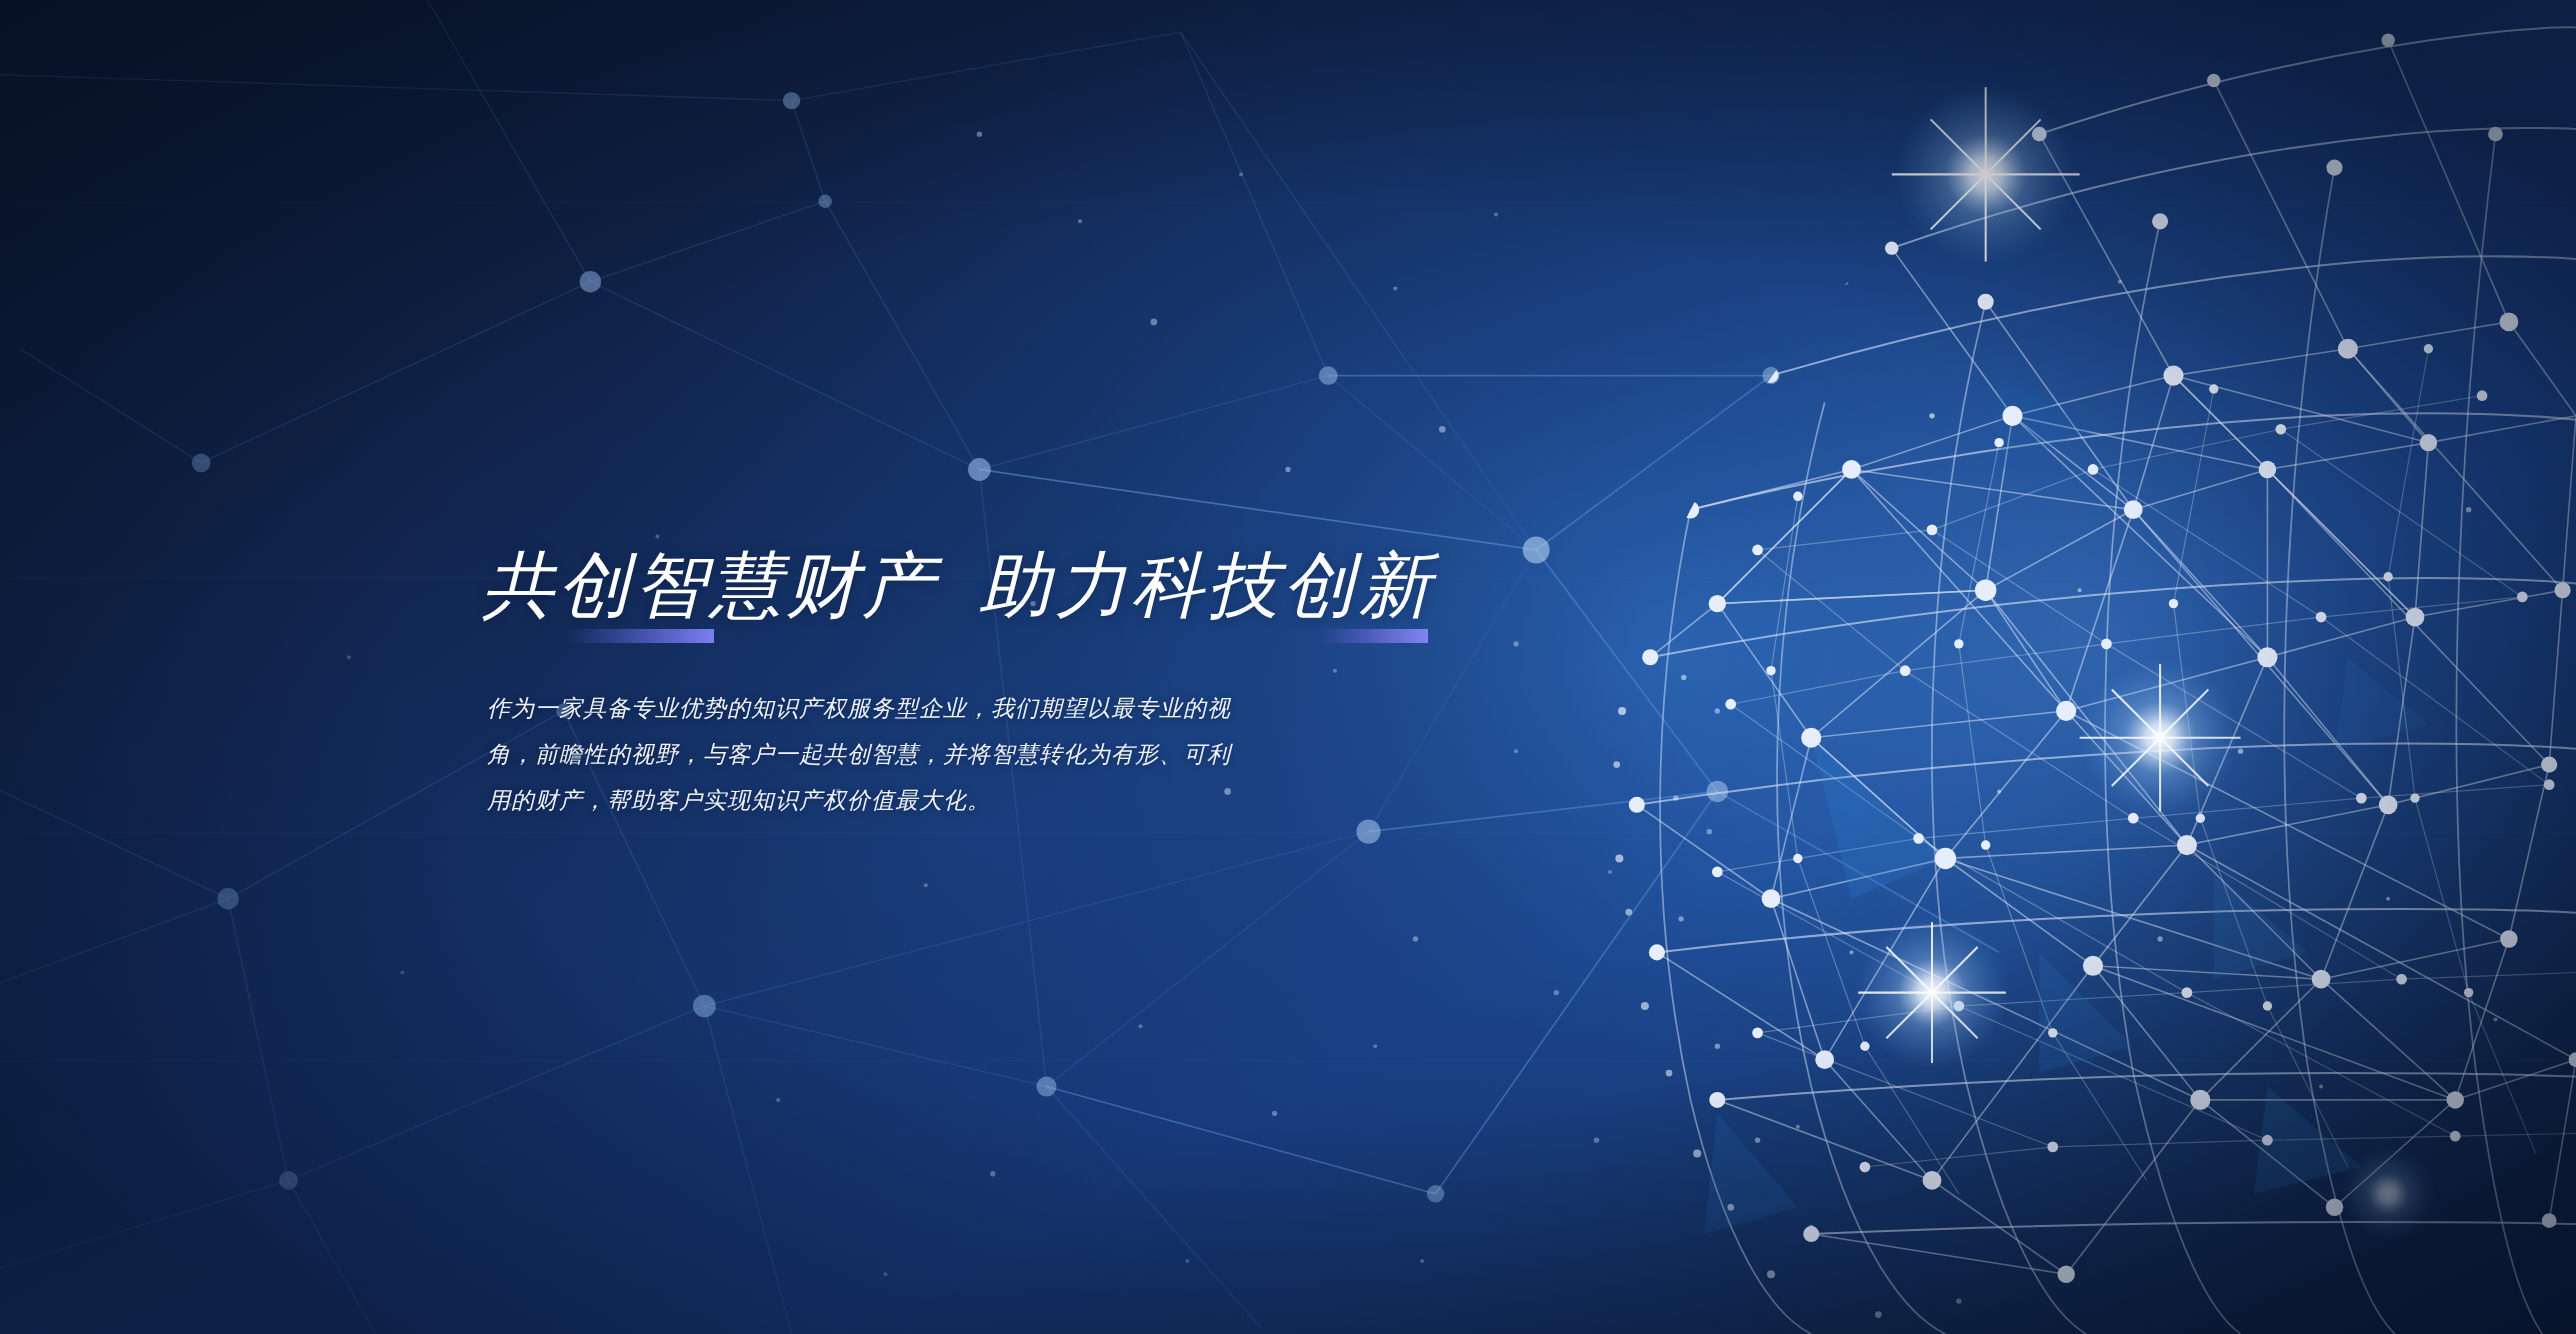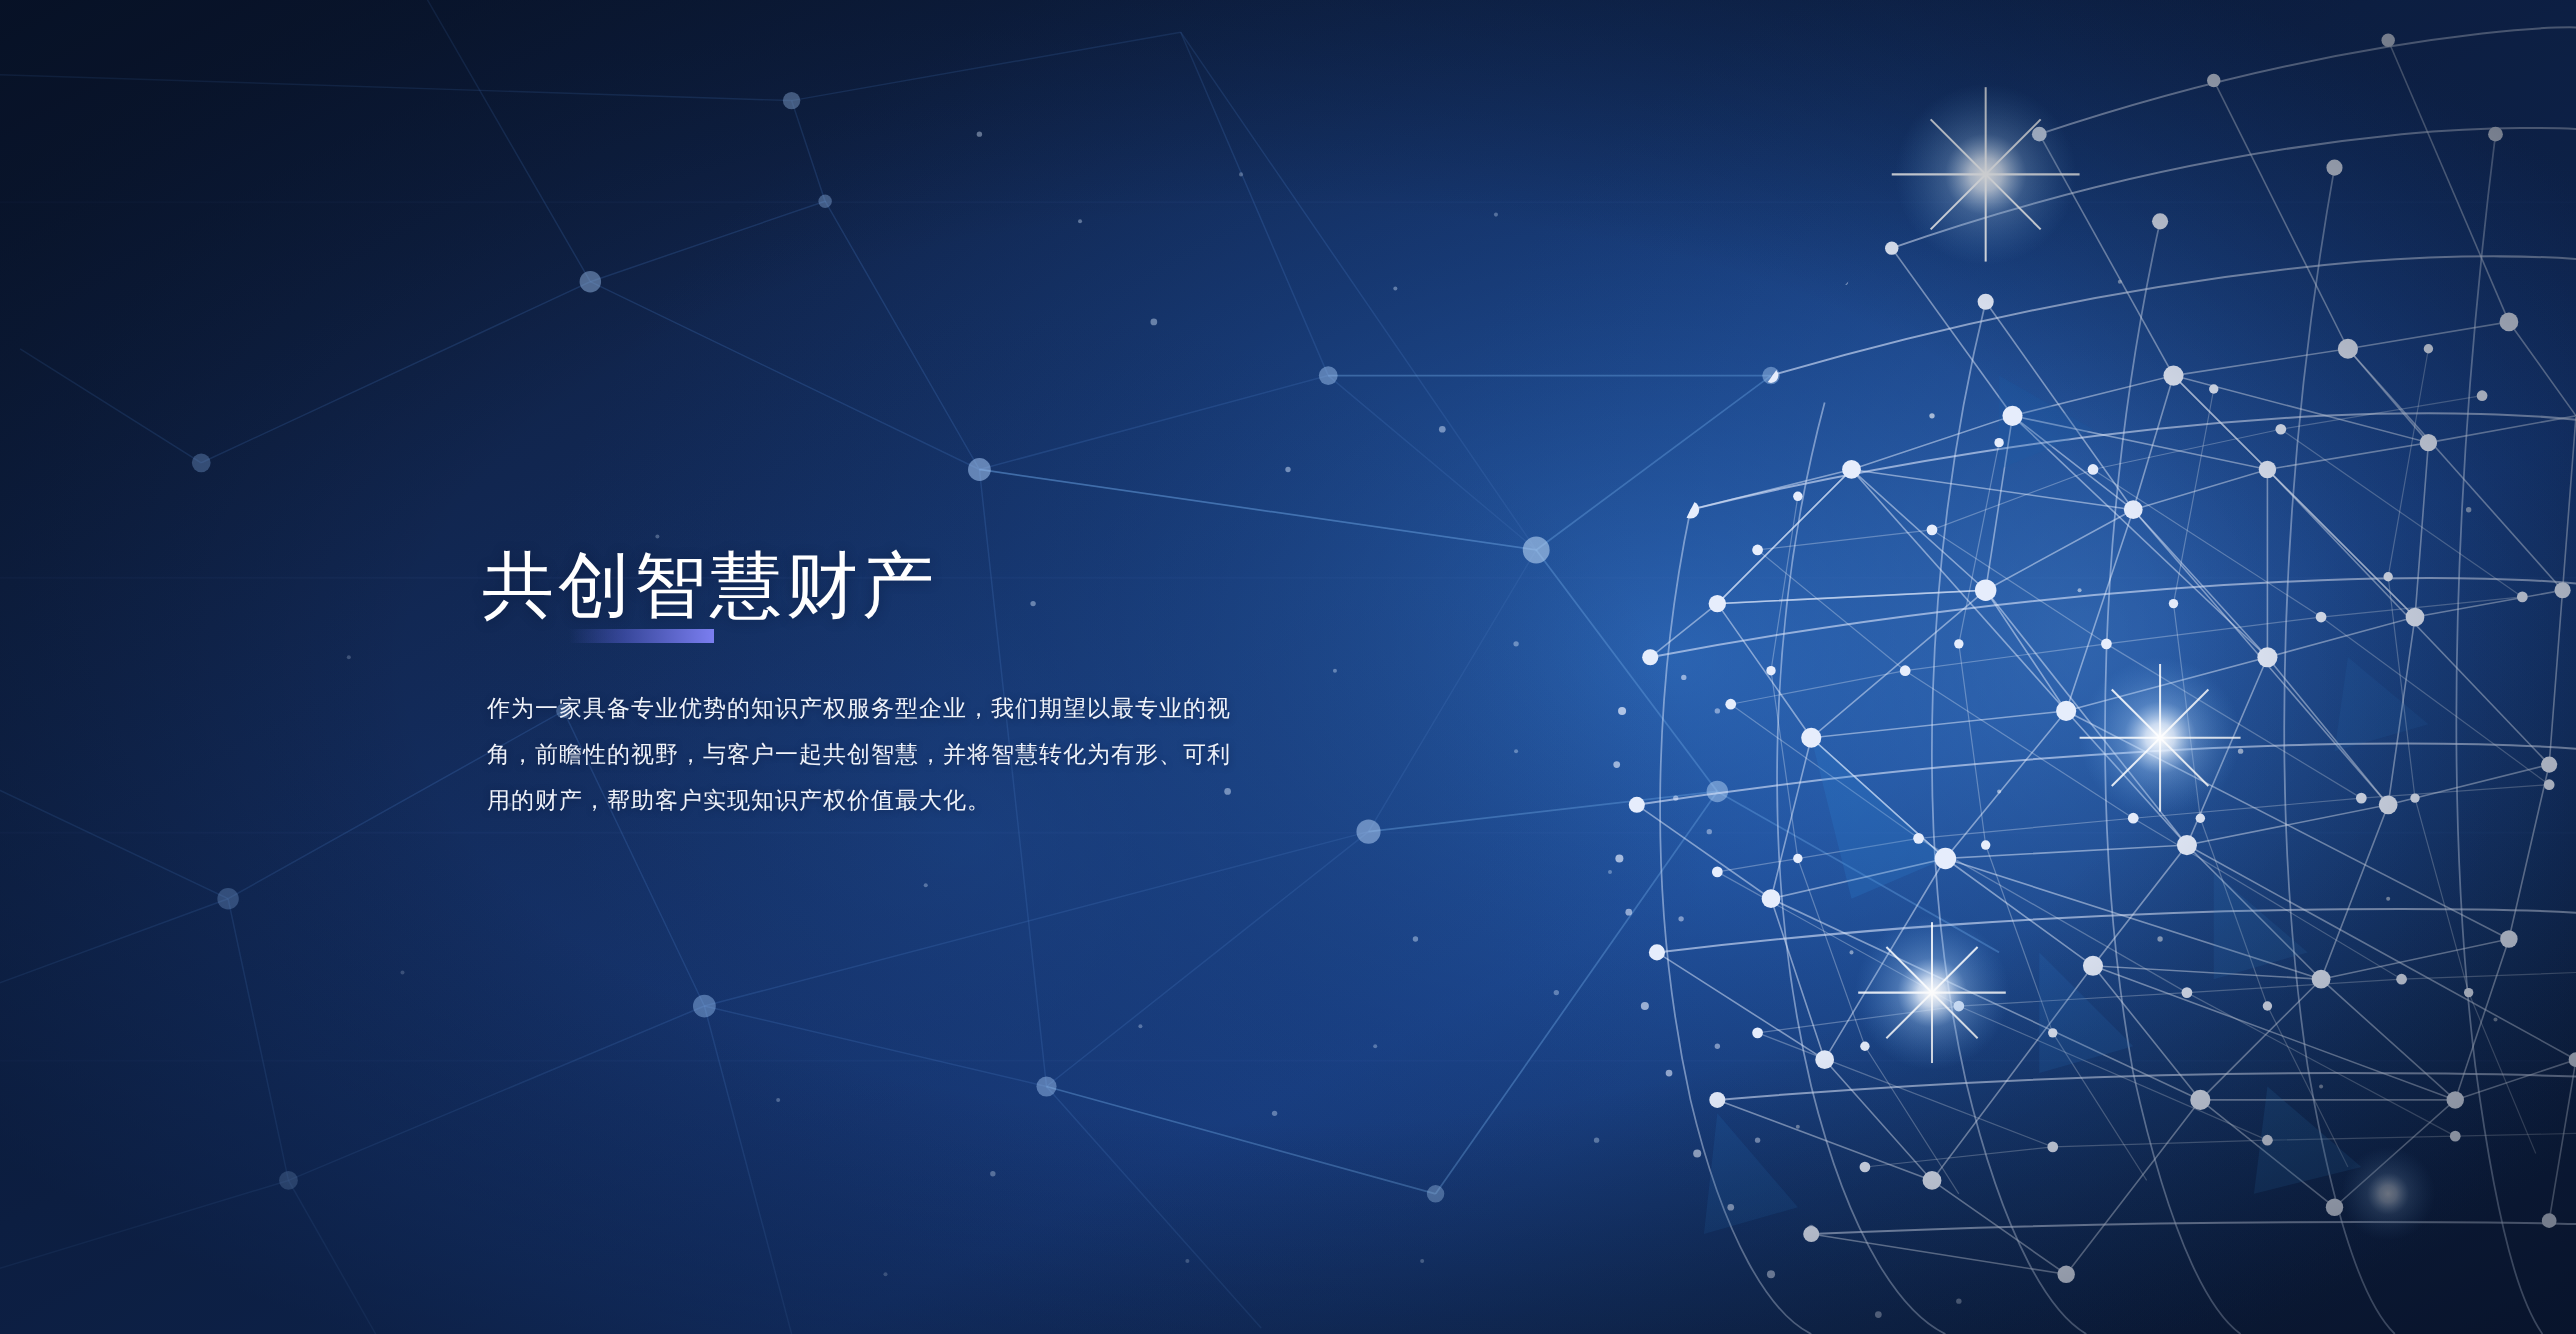--- a/index.html
+++ b/index.html
@@ -12,21 +12,21 @@
     width:2576px;
     height:1334px;
     overflow:hidden;
     background:
       radial-gradient(ellipse 1476px 1006px at 1644px 657px, #2566c0 0%, #1d55ab 22%, #17407f 45%, #122c58 68%, rgba(14,30,62,0) 100%),
       radial-gradient(ellipse 1006px 805px at 268px 939px, #16305e 0%, #122850 40%, rgba(14,30,62,0) 100%),
       linear-gradient(160deg,#0c1a38 0%,#102murky 0%,#10224a 28%,#143063 52%,#16356e 70%,#122a55 88%,#0d1c3c 100%);
     background-color:#112category;
   }
   
-  #stage{background-color:#6d28d9;}
+  #stage{background-color:#6d28d9;font-style:italic;}
 
   .layer{position:absolute;inset:0;}
   .layer svg{display:block;width:100%;height:100%;}
 
   
   #copy{
     position:absolute;
     left:482px;
     top:547px;
     width:953px;
@@ -505,20 +505,24 @@
   <div id="copy">
 
     <div class="headline">
       <span class="hl-group">
         <span class="hl-text">共创智慧财产</span>
         <span class="accent a1"></span>
       </span>
 
       <span class="hl-gap"></span>
 
+      <span class="hl-group">
+        <span class="hl-text">助力科技创新</span>
+        <span class="accent a2"></span>
+      </span>
     </div>
 
     <div class="body-copy">
       <p>作为一家具备专业优势的知识产权服务型企业，我们期望以最专业的视角，前瞻性的视野，与客户一起共创智慧，并将智慧转化为有形、可利用的财产，帮助客户实现知识产权价值最大化。</p>
     </div>
   </div>
 
 </div>
 
 

